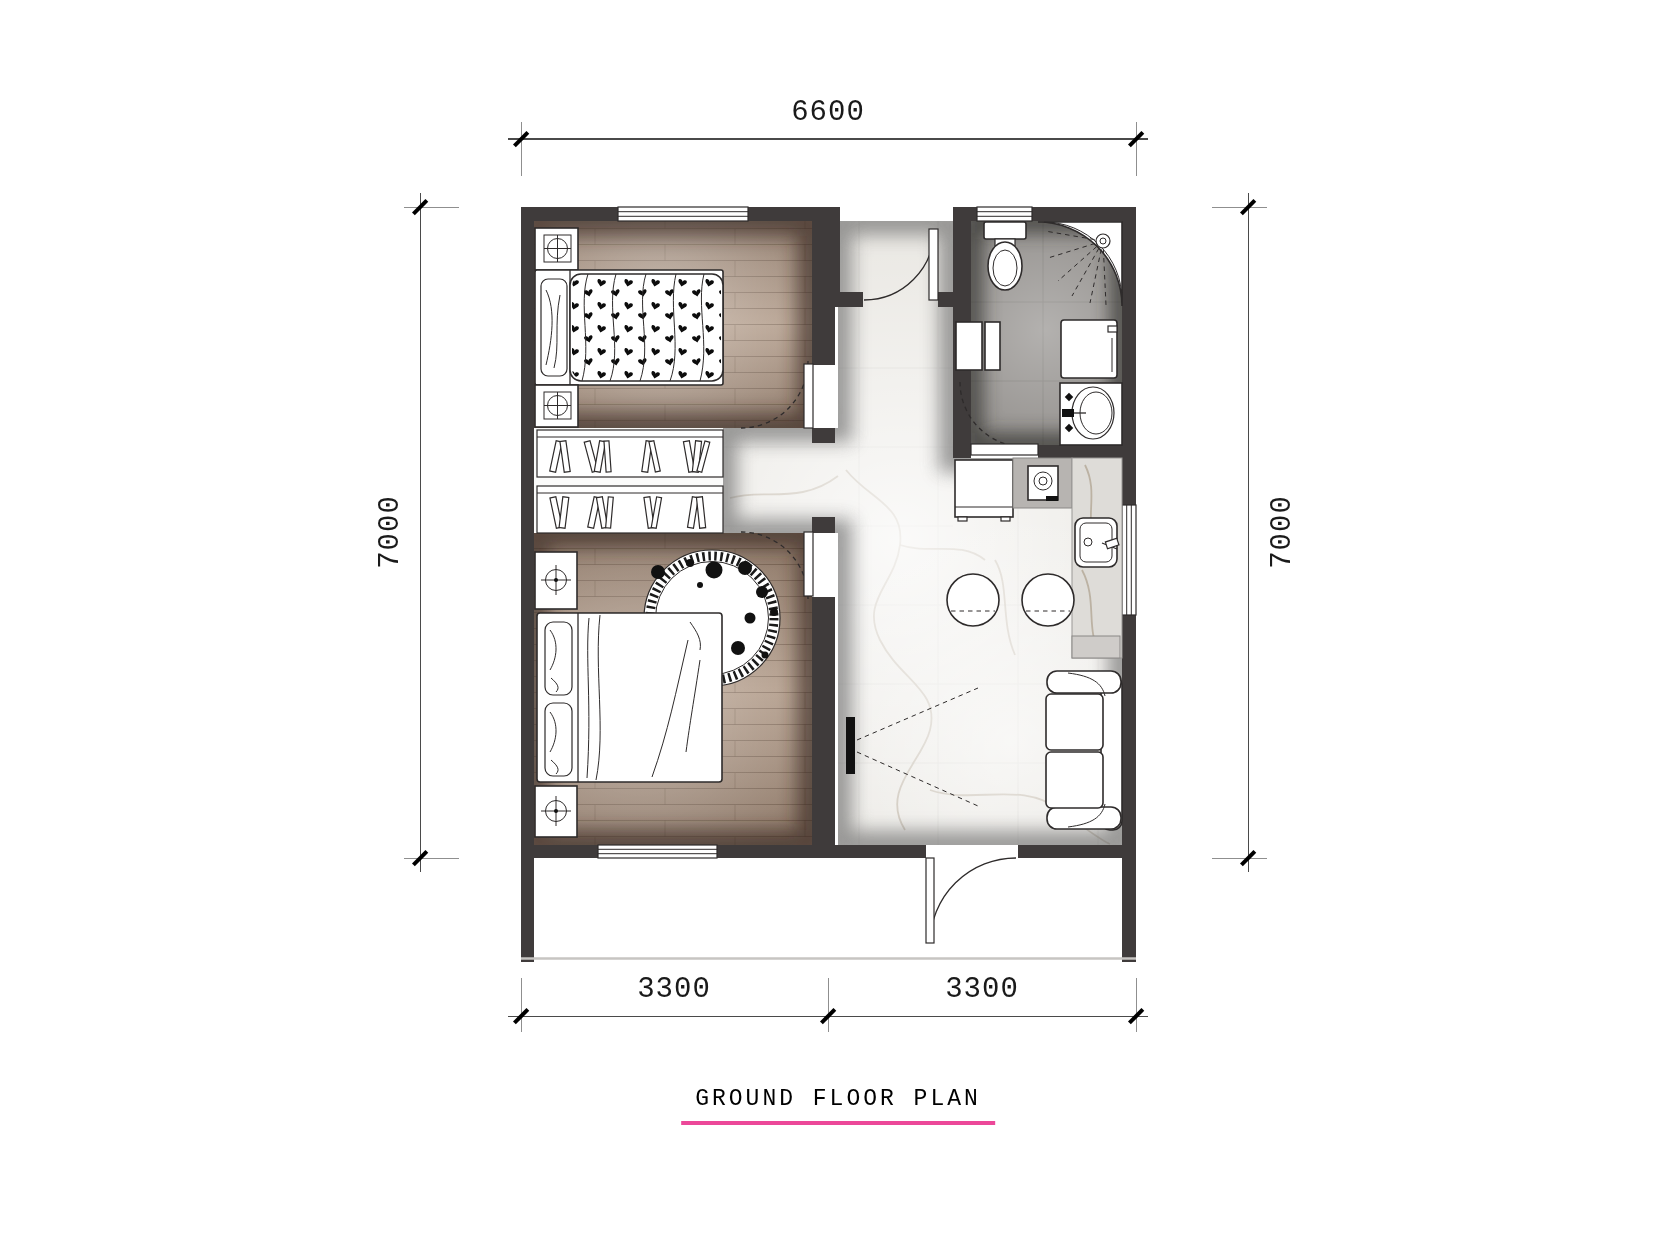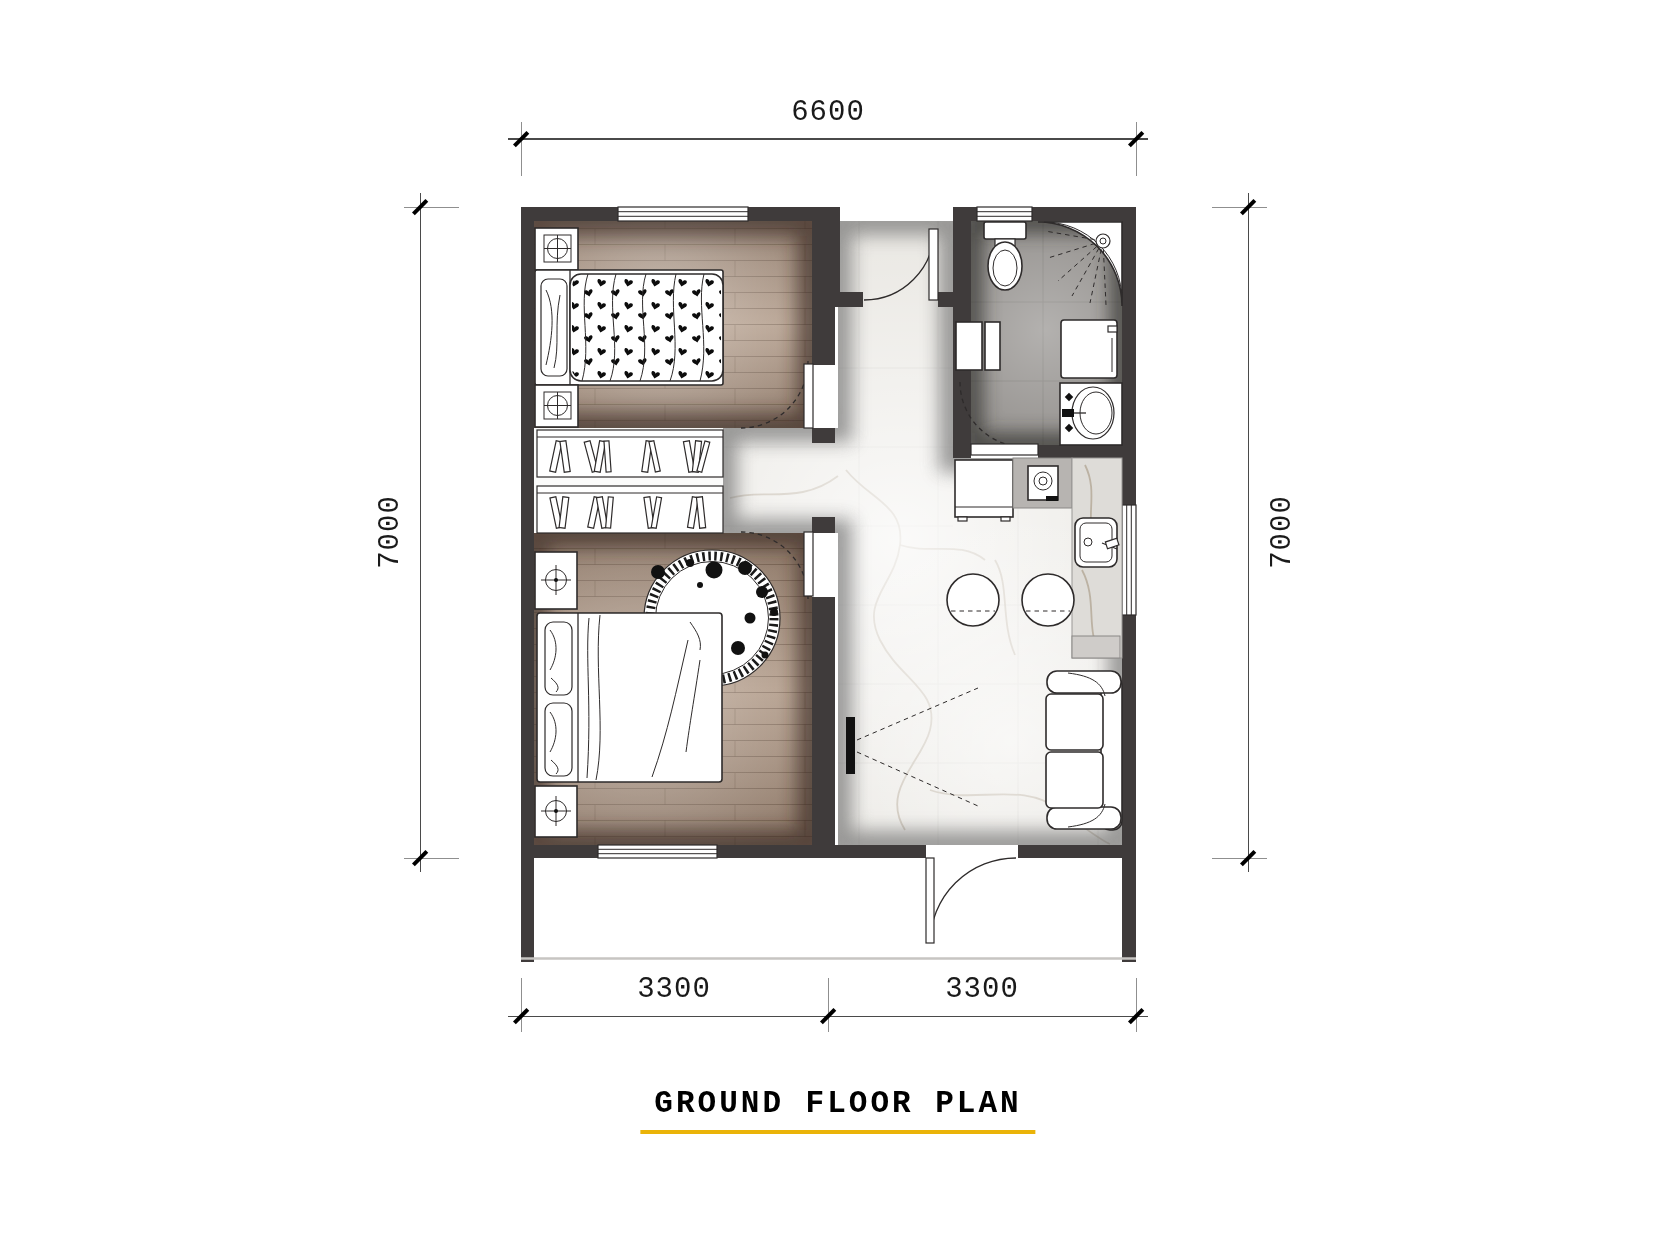--- a/index.html
+++ b/index.html
@@ -21,22 +21,22 @@
   .bgrid{stroke:#7c7a77;stroke-width:1;opacity:.6;}
   .vein{fill:none;stroke:#b3a896;stroke-width:1.8;opacity:.8;}
   
   .dim-line{position:absolute;background:#4a4a4a;}
   .ext-line{position:absolute;background:#8f8f8f;}
   .tick{position:absolute;width:19px;height:3.6px;background:#000;transform:translate(-50%,-50%) rotate(-45deg);}
   .dim-label{position:absolute;font-size:29px;color:var(--dim);letter-spacing:1px;white-space:nowrap;}
   .rot{transform:translate(-50%,-50%) rotate(-90deg);}
   .hcenter{transform:translateX(-50%);}
   #title{position:absolute;left:838px;top:1086px;transform:translateX(-50%);
-         font-size:31px;color:#000;letter-spacing:3px;border-bottom:4px solid #eab308;
-         padding:0 14px 9px 14px;white-space:nowrap;font-weight:bold;}
+         font-size:23px;color:#000;letter-spacing:3px;border-bottom:4px solid #ec4899;
+         padding:0 14px 9px 14px;white-space:nowrap;}
 </style>
 </head>
 <body>
 
 <div id="canvas">
 
   <svg width="1667" height="1250" viewBox="0 0 1667 1250">
     <defs>
       <linearGradient id="woodg" x1="0" y1="0" x2="0" y2="1">
         <stop offset="0" stop-color="#8d7868"></stop>

